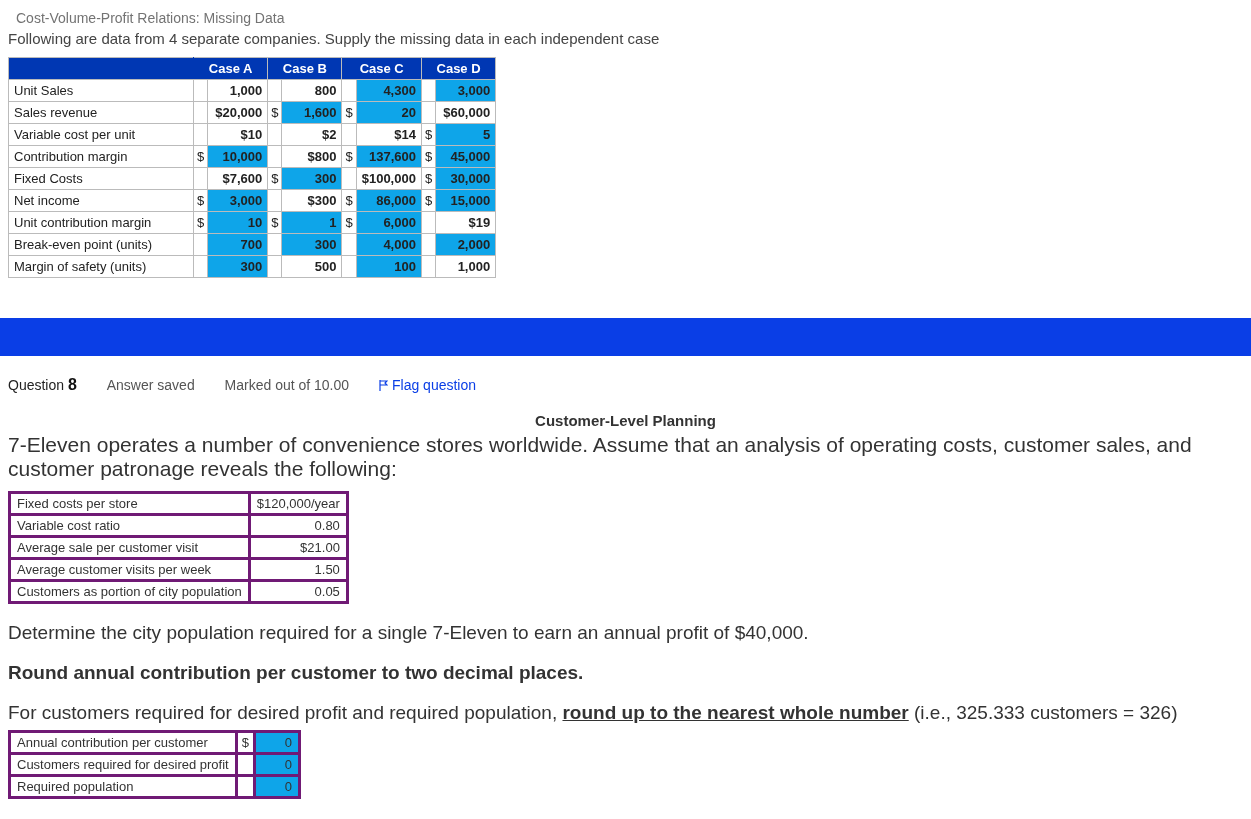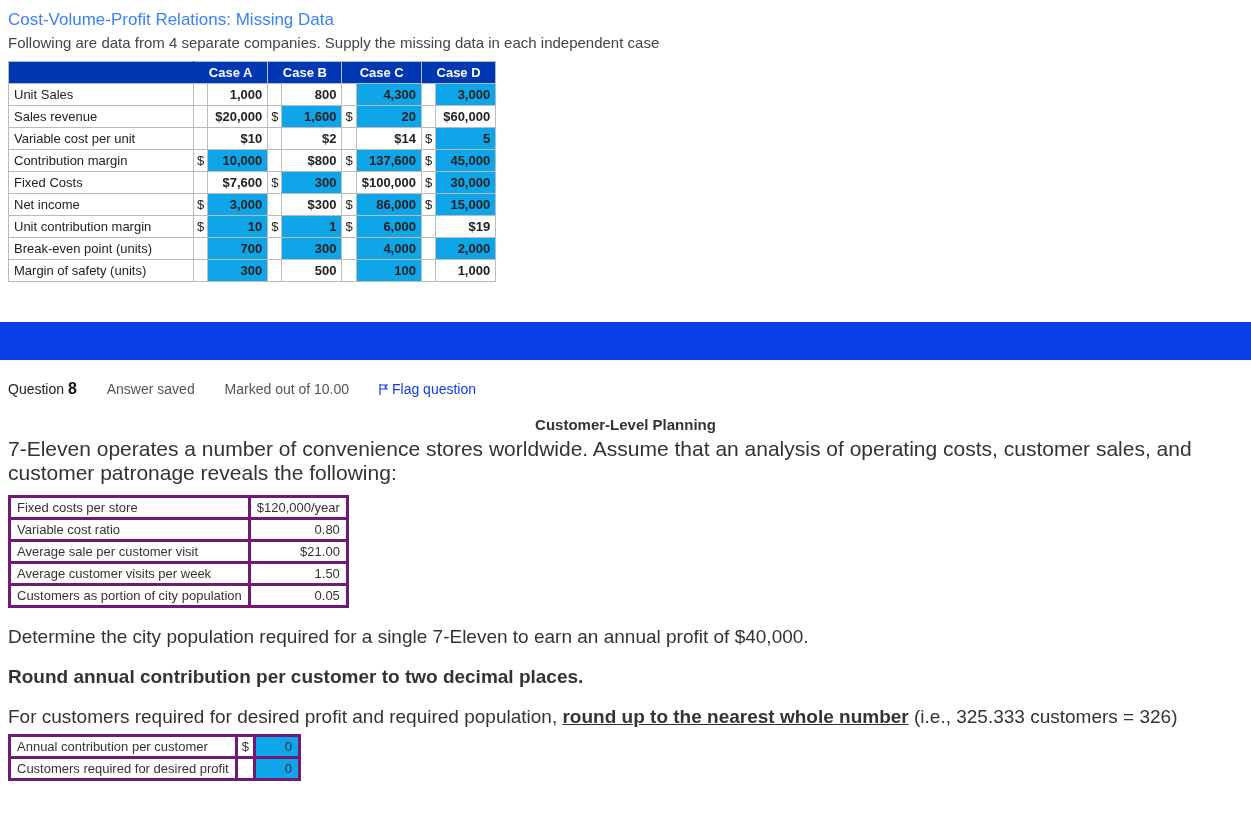--- a/index.html
+++ b/index.html
@@ -5,24 +5,24 @@
   * { box-sizing: border-box; }
   body {
     font-family: "Segoe UI", Arial, sans-serif;
     font-size: 14px;
     color: #333;
     margin: 0;
     padding: 8px;
     background: #fff;
   }
   .section-title {
-    font-size: 17px;
-    color: #3b82f6;
+    font-size: 14px;
+    color: #737373;
     font-weight: 400;
-    margin: 2px 0;
+    margin: 2px 8px;
   }
   .section-desc {
     font-size: 15px;
     color: #444;
     margin: 4px 0 10px 0;
   }
   table.data {
     border-collapse: collapse;
     font-size: 13px;
     color: #222;
@@ -273,14 +273,19 @@
       <tr>
     <td class="lbl">Annual contribution per customer</td>
     <td class="cur2">$</td>
     <td class="val shade" style="width:45px">0</td>
   </tr>
   <tr>
     <td class="lbl">Customers required for desired profit</td>
     <td class="cur2"></td>
     <td class="val shade" style="width:45px">0</td>
   </tr>
+  <tr>
+    <td class="lbl">Required population</td>
+    <td class="cur2"></td>
+    <td class="val shade" style="width:45px">0</td>
+  </tr>
 </tbody>
   </table>
 
 </body></html>

